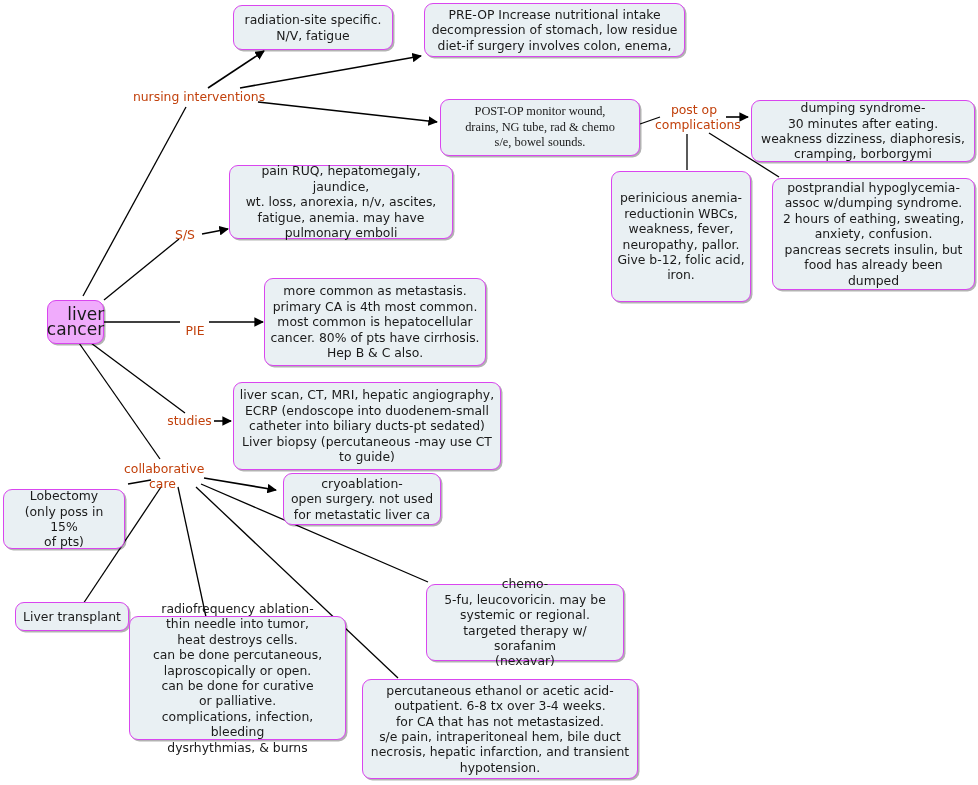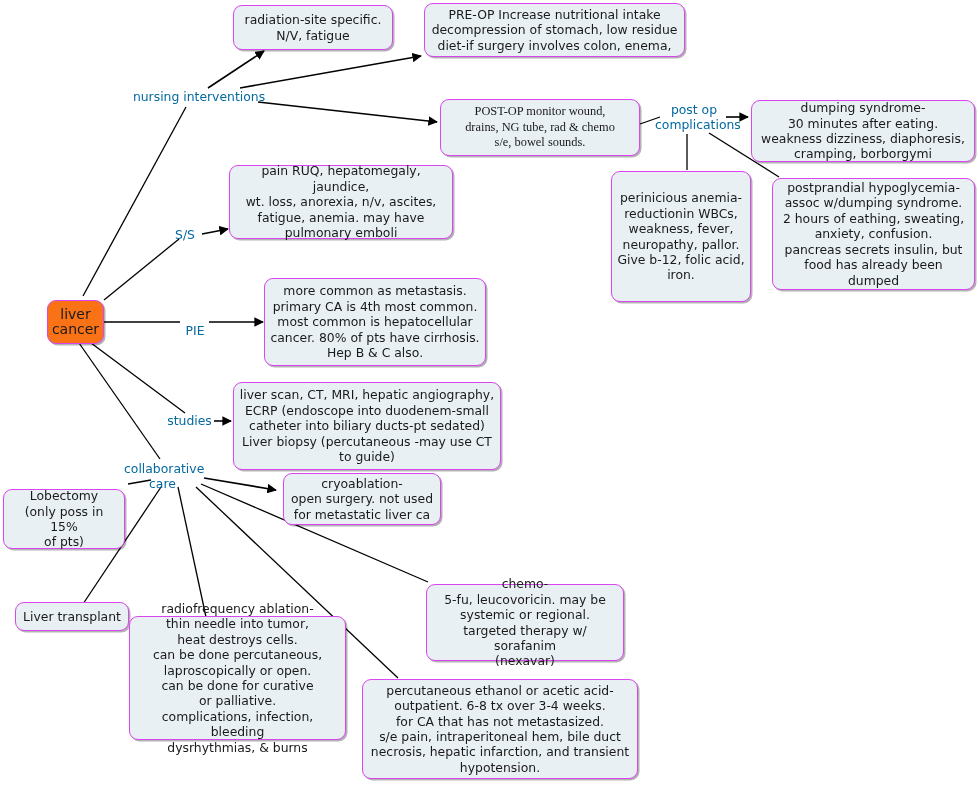--- a/index.html
+++ b/index.html
@@ -38,26 +38,27 @@
     text-align: center;
     display: flex;
     align-items: center;
     justify-content: center;
     padding: 3px 5px;
     white-space: pre-line;
     box-shadow: 1.5px 1.5px 0 rgba(0,0,0,0.30);
     z-index: 3;
   }
   .node.root {
-    background: #f97316;
-    font-size: 14px;
+    background: #f0abfc;
+    font-size: 17px;
+    text-align: right;
   }
   .edge-label {
     position: absolute;
-    color: #0369a1;
+    color: #c2410c;
     font-size: 12.4px;
     line-height: 15px;
     text-align: center;
     background: transparent;
     white-space: pre-line;
     z-index: 4;
   }
 </style>
 </head>
 <body>

